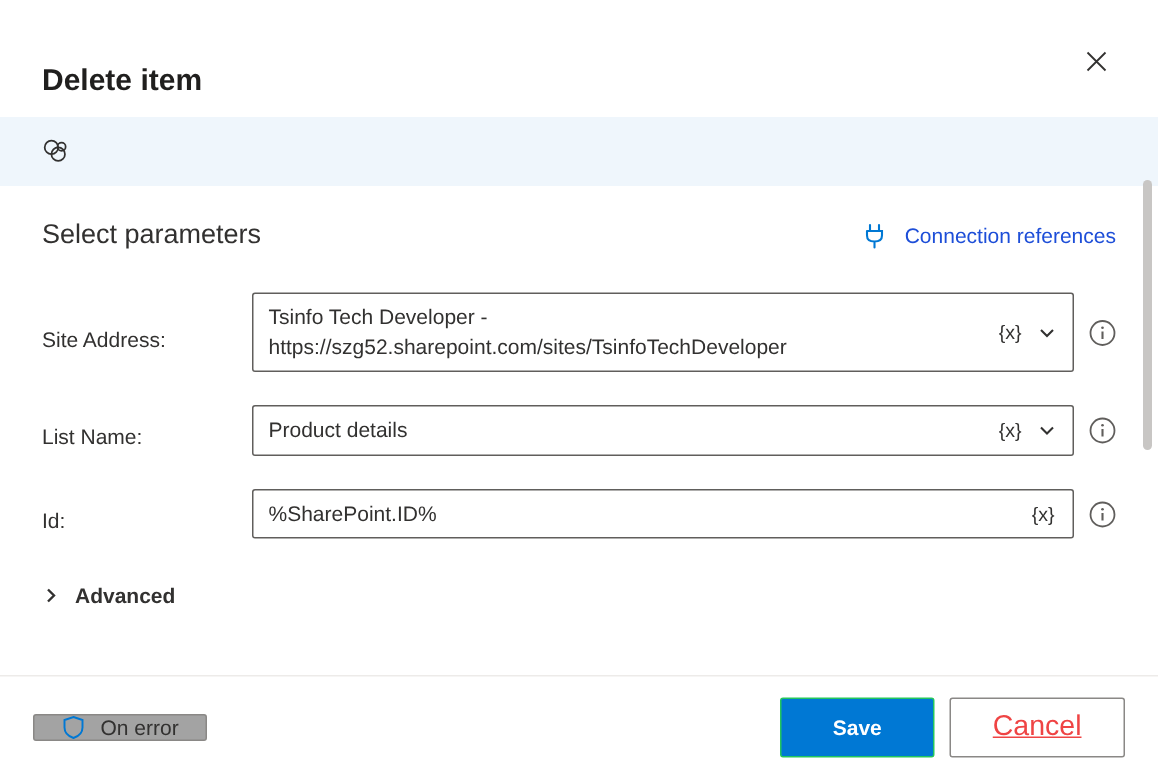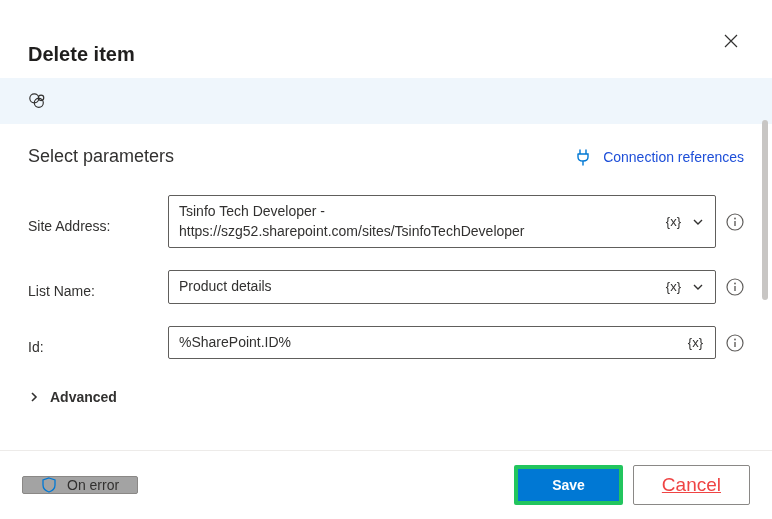--- a/index.html
+++ b/index.html
@@ -181,21 +181,21 @@
       font-size: 14px;
       color: #323130;
     }
     .footer-right {
       display: flex;
       gap: 10px;
     }
     .save-btn {
       background: #0078d4;
       color: #fff;
-      border: 4px solid #22c55e;
+      border: 1px solid #22c55e;
       border-radius: 2px;
       padding: 8px 34px;
       cursor: pointer;
       font-size: 14px;
       font-weight: 600;
     }
     .cancel-btn {
       background: #fff;
       color: #ef4444;
       border: 1px solid #8a8886;

